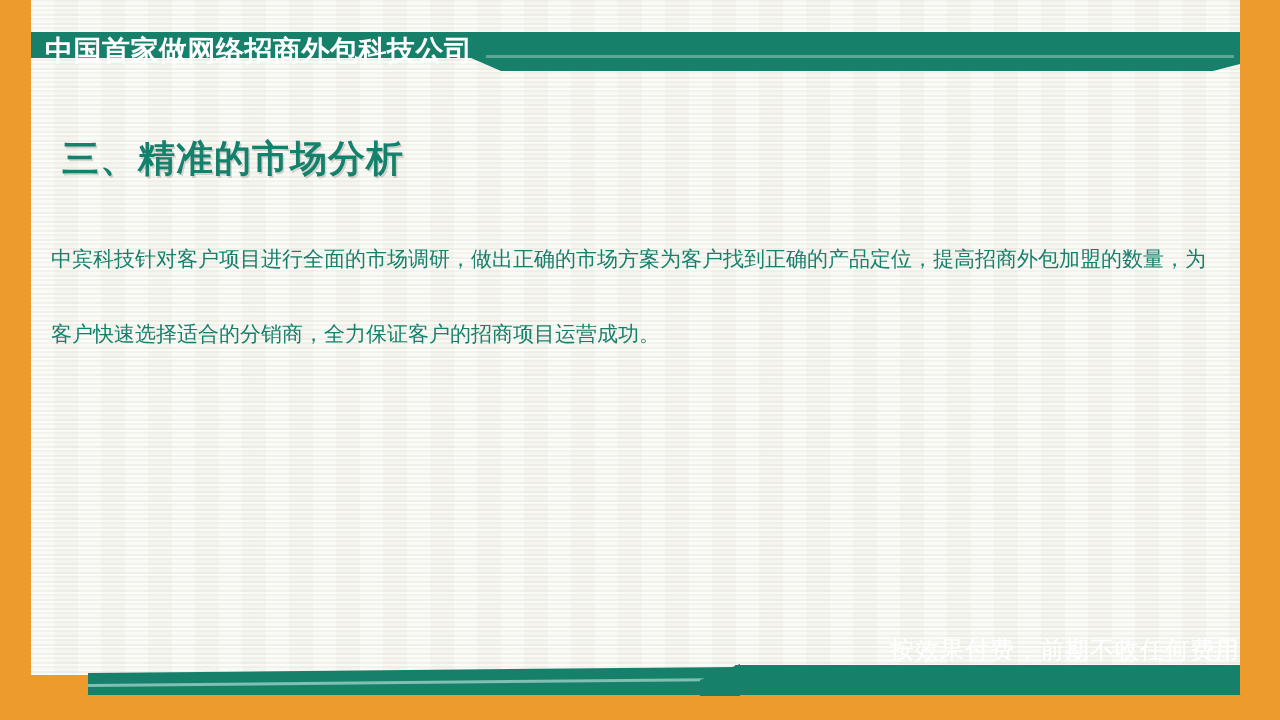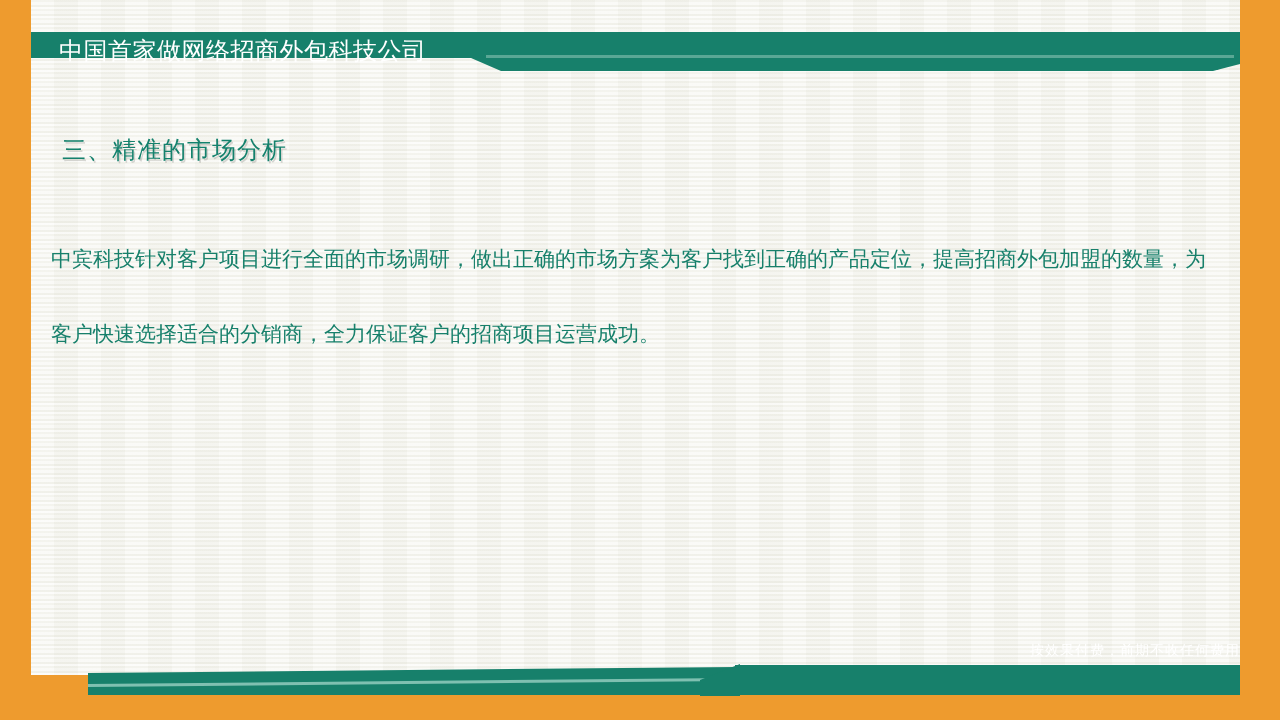--- a/index.html
+++ b/index.html
@@ -59,39 +59,39 @@
     left: 0px;
     top: 32px;
     width: 1209px;
     height: 39px;
     pointer-events: none;
   }
   .header-band svg { display: block; }
 
   .header-title {
     position: absolute;
-    left: 28px;
+    left: 14px;
     top: 34px;
     height: 34px;
     line-height: 34px;
-    font-size: 24px;
-    font-weight: 400;
+    font-size: 28px;
+    font-weight: 700;
     color: #ffffff;
     letter-spacing: 0.5px;
     white-space: nowrap;
     z-index: 5;
   }
 
   
   .section-heading {
     position: absolute;
     left: 31px;
     top: 134px;
-    font-size: 24px;
-    font-weight: 400;
+    font-size: 37px;
+    font-weight: 700;
     color: #14816c;
     letter-spacing: 1px;
     text-shadow: 1.5px 1.5px 0 rgba(120,120,110,0.28);
     white-space: nowrap;
   }
 
   
   .body-text {
     position: absolute;
     left: 20px;
@@ -116,21 +116,21 @@
     pointer-events: none;
   }
   .footer-band svg { display: block; }
 
   .footer-text {
     position: absolute;
     right: 40px;
     bottom: 54px;
     height: 32px;
     line-height: 32px;
-    font-size: 14px;
+    font-size: 24px;
     color: #ffffff;
     letter-spacing: 1px;
     white-space: nowrap;
     z-index: 6;
   }
 </style>
 </head>
 <body>
 
 <div class="slide">

